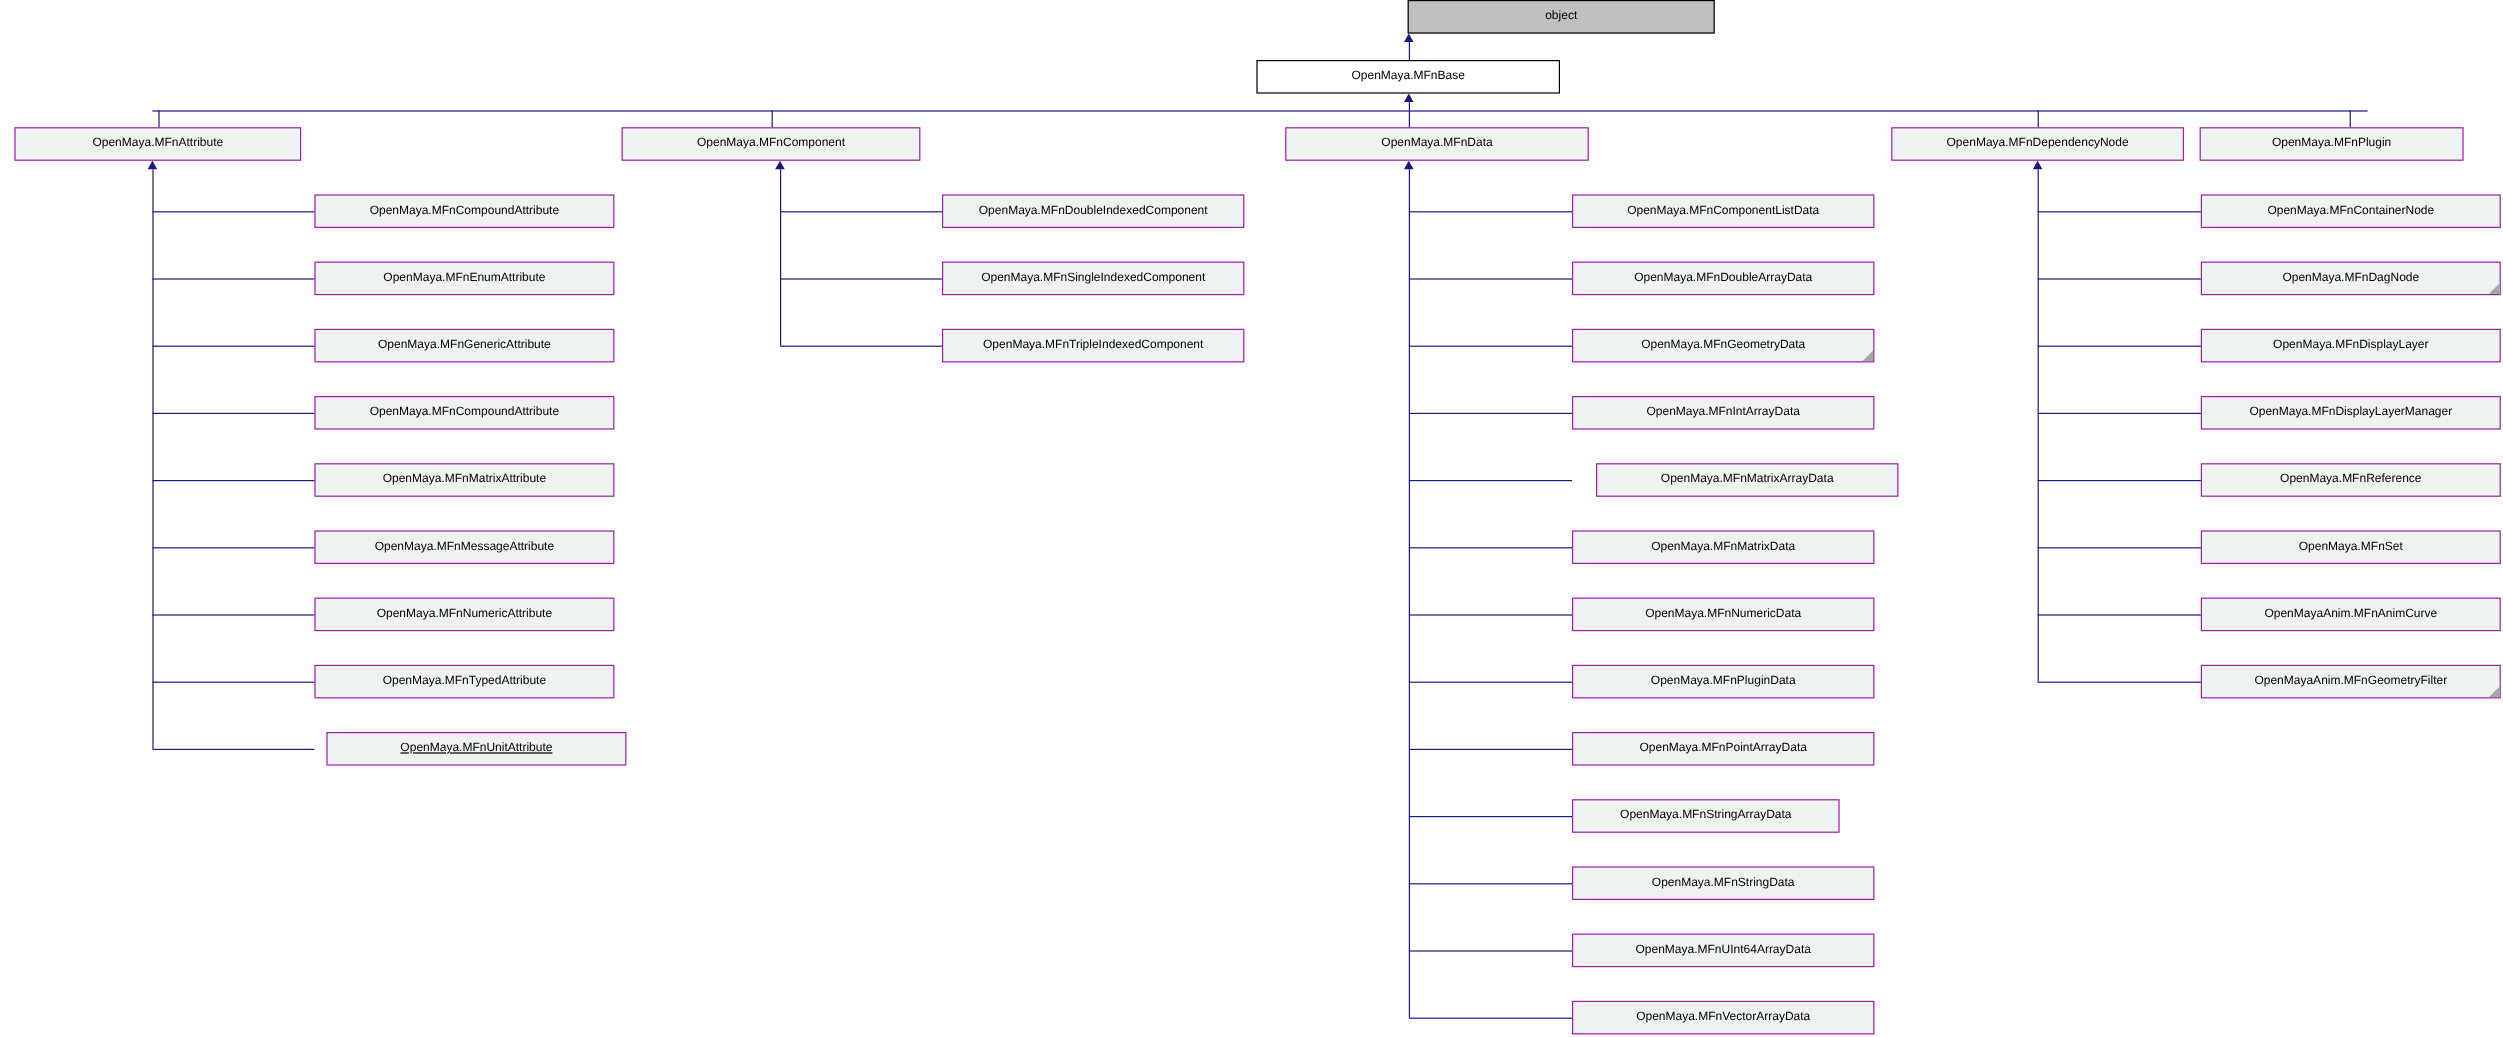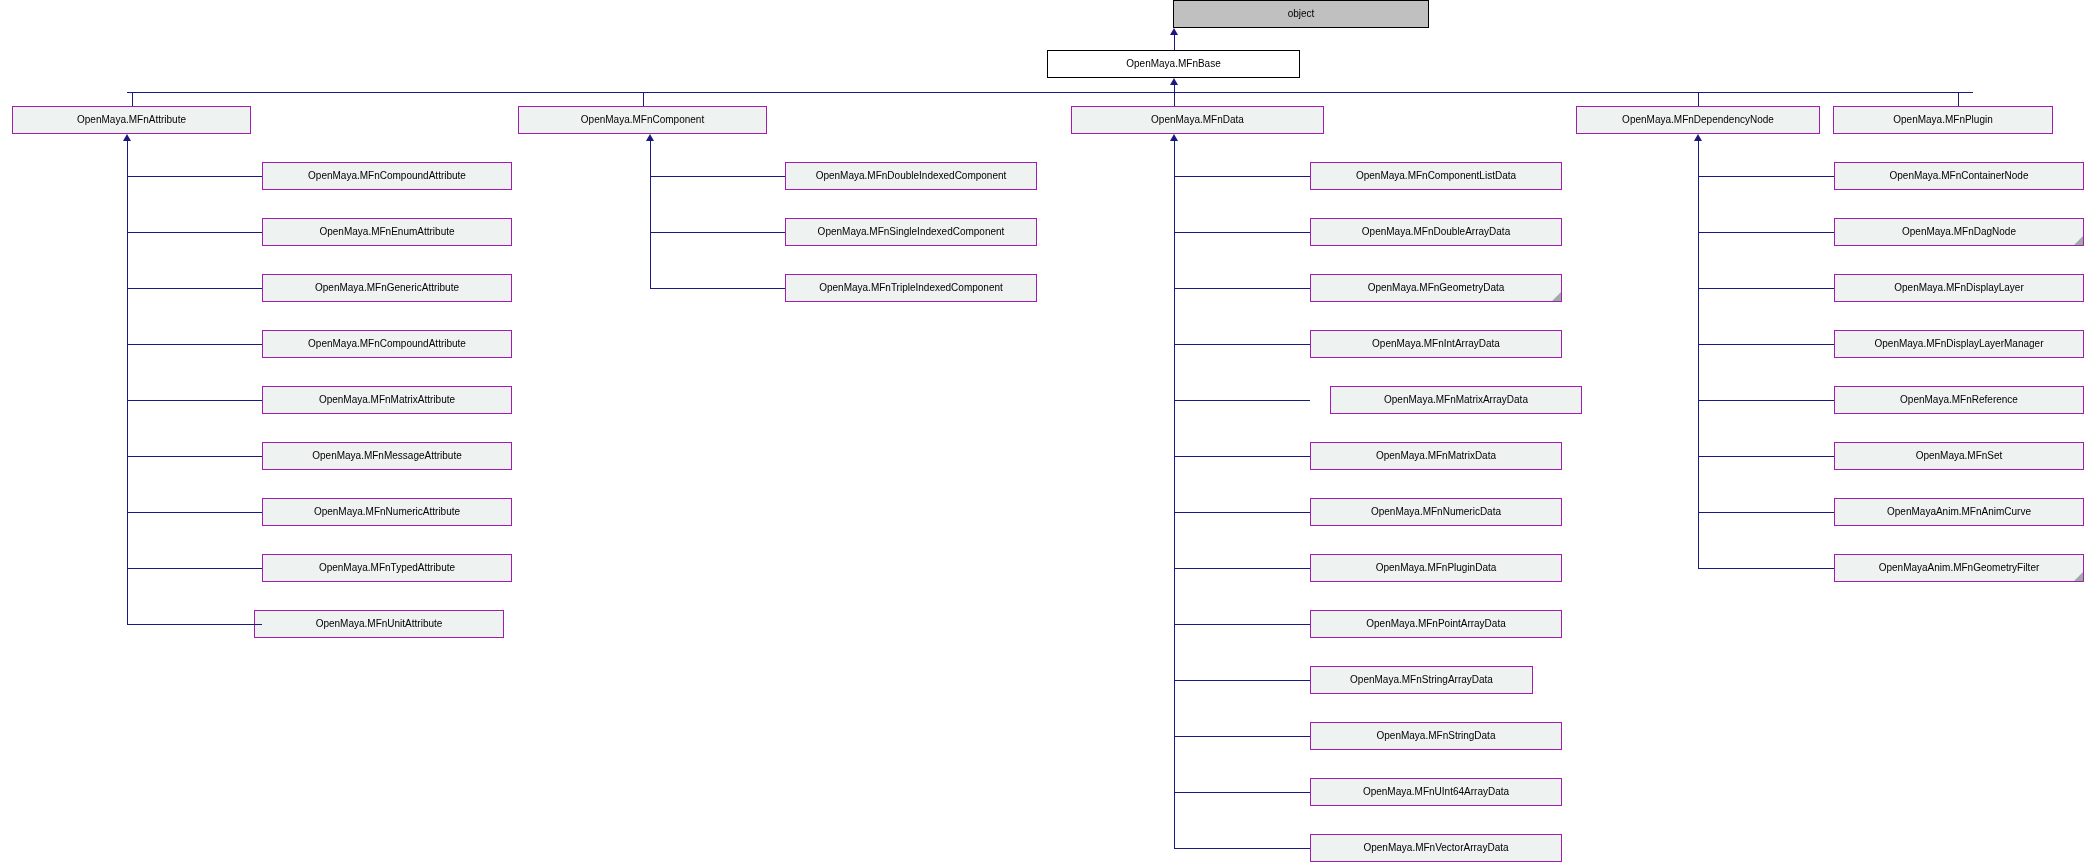--- a/index.html
+++ b/index.html
@@ -102,21 +102,21 @@
     <div class="node cls" style="left: 262px; top: 330px; width: 250px; height: 28px;">OpenMaya.MFnCompoundAttribute</div>
     <div class="edge h" style="left: 127px; top: 344px; width: 135px;"></div>
     <div class="node cls" style="left: 262px; top: 386px; width: 250px; height: 28px;">OpenMaya.MFnMatrixAttribute</div>
     <div class="edge h" style="left: 127px; top: 400px; width: 135px;"></div>
     <div class="node cls" style="left: 262px; top: 442px; width: 250px; height: 28px;">OpenMaya.MFnMessageAttribute</div>
     <div class="edge h" style="left: 127px; top: 456px; width: 135px;"></div>
     <div class="node cls" style="left: 262px; top: 498px; width: 250px; height: 28px;">OpenMaya.MFnNumericAttribute</div>
     <div class="edge h" style="left: 127px; top: 512px; width: 135px;"></div>
     <div class="node cls" style="left: 262px; top: 554px; width: 250px; height: 28px;">OpenMaya.MFnTypedAttribute</div>
     <div class="edge h" style="left: 127px; top: 568px; width: 135px;"></div>
-    <div class="node cls" style="left: 254px; top: 610px; width: 250px; height: 28px;">OpenMaya.MFnUnitAttribute</div>
+    <div class="node cls" style="left: 272px; top: 610px; width: 250px; height: 28px; text-decoration: underline;">OpenMaya.MFnUnitAttribute</div>
     <div class="edge h" style="left: 127px; top: 624px; width: 135px;"></div>
     <div class="edge v" style="left: 650px; top: 141px; height: 147px;"></div>
     <div class="arrow-up" style="left: 646px; top: 134px;"></div>
     <div class="node cls" style="left: 785px; top: 162px; width: 252px; height: 28px;">OpenMaya.MFnDoubleIndexedComponent</div>
     <div class="edge h" style="left: 650px; top: 176px; width: 135px;"></div>
     <div class="node cls" style="left: 785px; top: 218px; width: 252px; height: 28px;">OpenMaya.MFnSingleIndexedComponent</div>
     <div class="edge h" style="left: 650px; top: 232px; width: 135px;"></div>
     <div class="node cls" style="left: 785px; top: 274px; width: 252px; height: 28px;">OpenMaya.MFnTripleIndexedComponent</div>
     <div class="edge h" style="left: 650px; top: 288px; width: 135px;"></div>
     <div class="edge v" style="left: 1174px; top: 141px; height: 707px;"></div>

